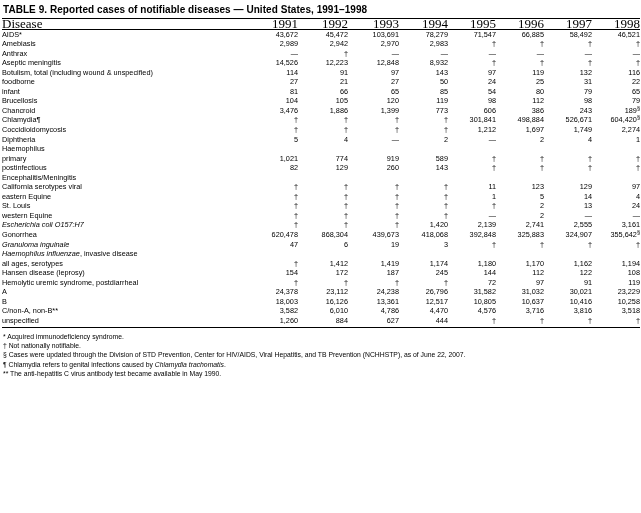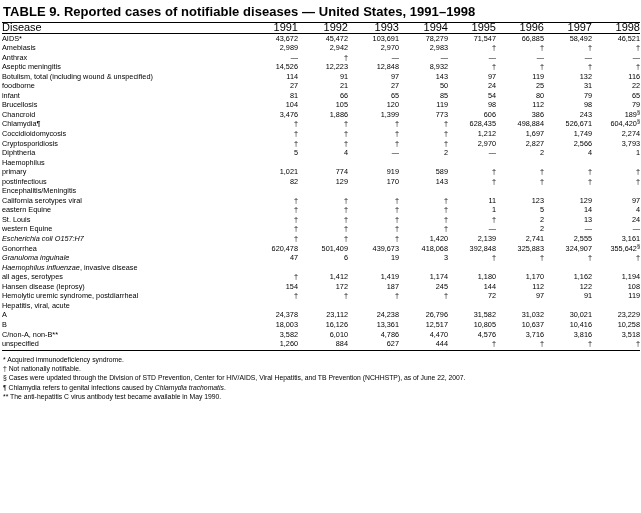--- a/index.html
+++ b/index.html
@@ -15,47 +15,48 @@
     color: #000000;
     overflow: hidden;
   }
   .page {
     position: relative;
     width: 641px;
     height: 513px;
     padding: 0;
   }
   .title {
-    font-size: 13px;
+    font-size: 10px;
     font-weight: bold;
     padding: 4px 0 3px 3px;
     letter-spacing: 0.05px;
   }
   table.data {
     border-collapse: collapse;
     width: 638px;
     margin-left: 2px;
     table-layout: fixed;
   }
   table.data th, table.data td {
     padding: 0;
     vertical-align: bottom;
     font-weight: normal;
     line-height: 9.55px;
     white-space: nowrap;
     overflow: visible;
   }
   thead th {
     font-weight: bold;
-    font-size: 11px;
+    font-size: 13px;
     border-top: 1.1px solid #000;
     border-bottom: 1.1px solid #000;
     padding-top: 1px;
     padding-bottom: 1px;
     line-height: 10px;
+    font-family: Liberation Serif, serif;
   }
   th.c-disease {
     text-align: left;
     padding-left: 1px;
   }
   td.c-disease {
     text-align: left;
     padding-left: 1px;
   }
   th.num, td.num {
@@ -214,46 +215,35 @@
           <td class="num">386</td>
           <td class="num">243</td>
           <td class="num">189<sup>§</sup></td>
         </tr>
         <tr>
           <td class="c-disease">Chlamydia¶</td>
           <td class="num">†</td>
           <td class="num">†</td>
           <td class="num">†</td>
           <td class="num">†</td>
-          <td class="num">628,435</td>
+          <td class="num">301,841</td>
           <td class="num">498,884</td>
           <td class="num">526,671</td>
           <td class="num">604,420<sup>§</sup></td>
         </tr>
         <tr>
           <td class="c-disease">Coccidioidomycosis</td>
           <td class="num">†</td>
           <td class="num">†</td>
           <td class="num">†</td>
           <td class="num">†</td>
           <td class="num">1,212</td>
           <td class="num">1,697</td>
           <td class="num">1,749</td>
           <td class="num">2,274</td>
-        </tr>
-        <tr>
-          <td class="c-disease">Cryptosporidiosis</td>
-          <td class="num">†</td>
-          <td class="num">†</td>
-          <td class="num">†</td>
-          <td class="num">†</td>
-          <td class="num">2,970</td>
-          <td class="num">2,827</td>
-          <td class="num">2,566</td>
-          <td class="num">3,793</td>
         </tr>
         <tr>
           <td class="c-disease">Diphtheria</td>
           <td class="num">5</td>
           <td class="num">4</td>
           <td class="num">—</td>
           <td class="num">2</td>
           <td class="num">—</td>
           <td class="num">2</td>
           <td class="num">4</td>
@@ -278,21 +268,21 @@
           <td class="num">589</td>
           <td class="num">†</td>
           <td class="num">†</td>
           <td class="num">†</td>
           <td class="num">†</td>
         </tr>
         <tr>
           <td class="c-disease indent1">postinfectious</td>
           <td class="num">82</td>
           <td class="num">129</td>
-          <td class="num">170</td>
+          <td class="num">260</td>
           <td class="num">143</td>
           <td class="num">†</td>
           <td class="num">†</td>
           <td class="num">†</td>
           <td class="num">†</td>
         </tr>
         <tr>
           <td class="c-disease">Encephalitis/Meningitis</td>
           <td class="num"></td>
           <td class="num"></td>
@@ -354,21 +344,21 @@
           <td class="num">†</td>
           <td class="num">1,420</td>
           <td class="num">2,139</td>
           <td class="num">2,741</td>
           <td class="num">2,555</td>
           <td class="num">3,161</td>
         </tr>
         <tr>
           <td class="c-disease">Gonorrhea</td>
           <td class="num">620,478</td>
-          <td class="num">501,409</td>
+          <td class="num">868,304</td>
           <td class="num">439,673</td>
           <td class="num">418,068</td>
           <td class="num">392,848</td>
           <td class="num">325,883</td>
           <td class="num">324,907</td>
           <td class="num">355,642<sup>§</sup></td>
         </tr>
         <tr>
           <td class="c-disease ital">Granuloma inguinale</td>
           <td class="num">47</td>
@@ -418,31 +408,20 @@
           <td class="num">†</td>
           <td class="num">†</td>
           <td class="num">†</td>
           <td class="num">†</td>
           <td class="num">72</td>
           <td class="num">97</td>
           <td class="num">91</td>
           <td class="num">119</td>
         </tr>
         <tr>
-          <td class="c-disease">Hepatitis, viral, acute</td>
-          <td class="num"></td>
-          <td class="num"></td>
-          <td class="num"></td>
-          <td class="num"></td>
-          <td class="num"></td>
-          <td class="num"></td>
-          <td class="num"></td>
-          <td class="num"></td>
-        </tr>
-        <tr>
           <td class="c-disease indent1">A</td>
           <td class="num">24,378</td>
           <td class="num">23,112</td>
           <td class="num">24,238</td>
           <td class="num">26,796</td>
           <td class="num">31,582</td>
           <td class="num">31,032</td>
           <td class="num">30,021</td>
           <td class="num">23,229</td>
         </tr>

